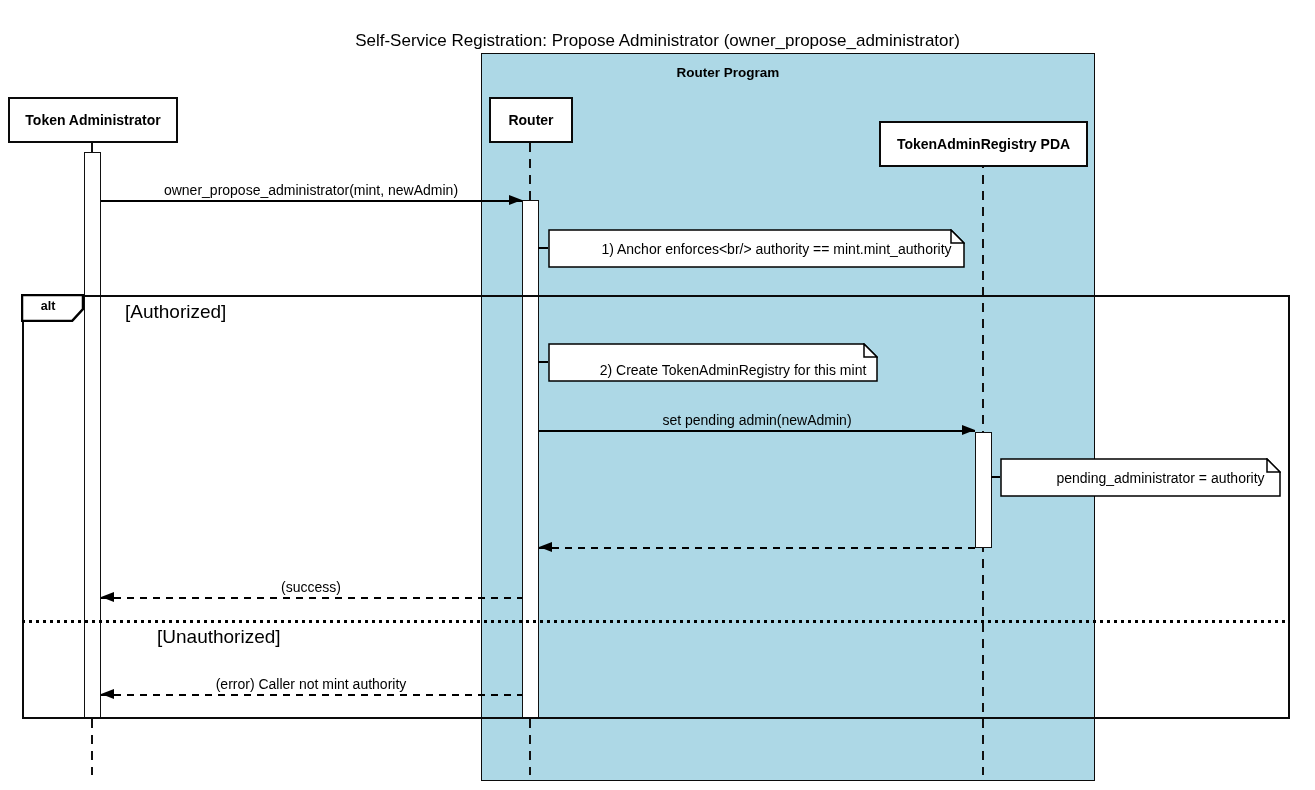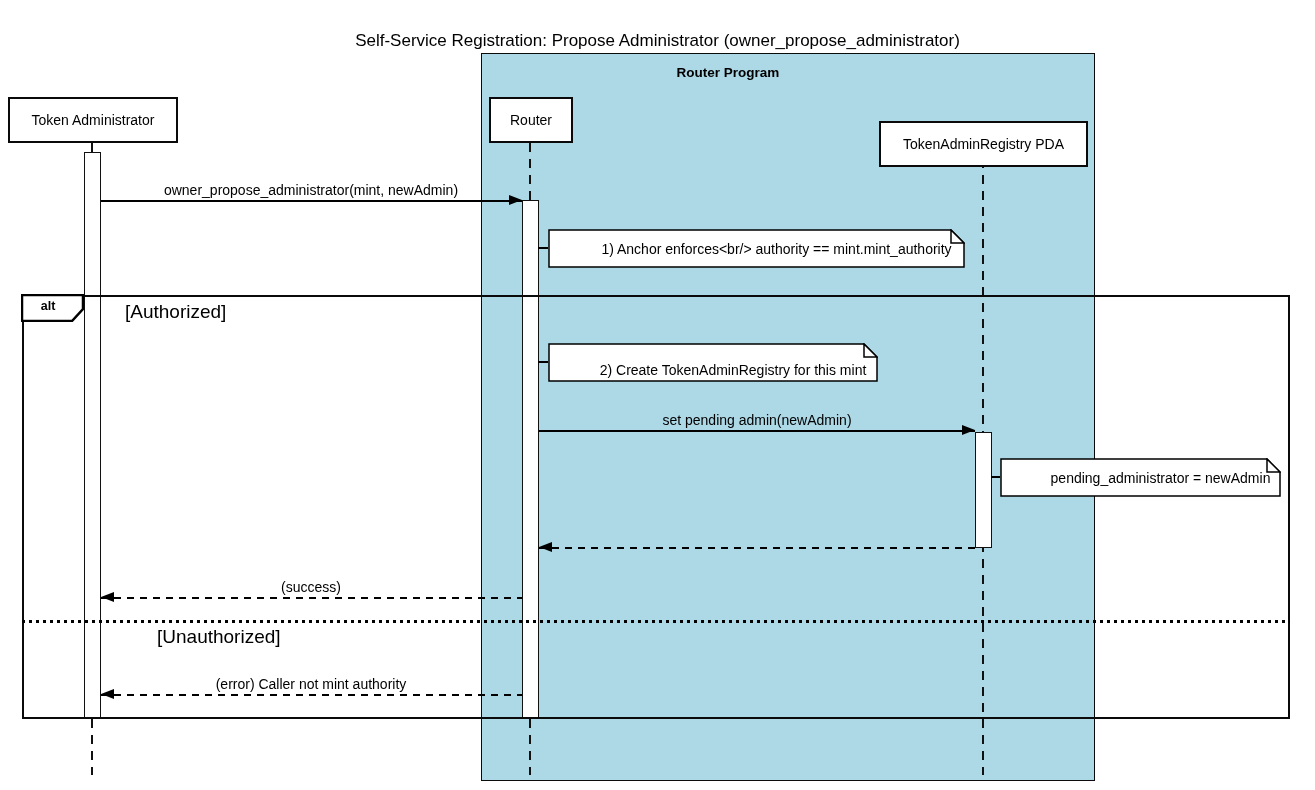--- a/index.html
+++ b/index.html
@@ -37,20 +37,21 @@
     z-index: 2;
   }
 
   .participant {
     top: 97px; height: 46px;
     background: #ffffff;
     border: 2px solid #0a0a0a;
     display: flex; align-items: center; justify-content: center;
     font-size: 14px;
     z-index: 4;
+    font-weight: bold;
   }
   .p-token-admin { left: 8px;   width: 170px; }
   .p-router      { left: 489px; width: 84px;  }
   .p-pda         { left: 879px; width: 209px; margin-top: 24px; }
 
   .lifeline {
     width: 2px; top: 143px; height: 632px;
     background: repeating-linear-gradient(to bottom, #111 0 9px, transparent 9px 16px);
     z-index: 2;
   }
@@ -182,21 +183,21 @@
 
   <div class="abs msg-label" style="left:557px; top:412px;">set pending admin(newAdmin)</div>
   <div class="abs msg-line-solid" style="left:539px; top:430px; width:436px;"></div>
   <div class="abs arrow-right" style="left:962px; top:425px;"></div>
 
   <div class="abs note-tick" style="left:991px; top:476px; width:9px;"></div>
   <svg class="abs note-svg" style="left:1000px; top:458px;" width="281" height="39" viewBox="0 0 281 39">
     <polygon points="1,1 267,1 280,14 280,38 1,38" fill="#ffffff" stroke="#000" stroke-width="1.5"></polygon>
     <polygon points="267,1 280,14 267,14" fill="#ffffff" stroke="#000" stroke-width="1.5"></polygon>
   </svg>
-  <div class="abs note-text" style="left:1000px; top:458px; width:281px; height:39px;">pending_administrator = newAdmin</div>
+  <div class="abs note-text" style="left:1000px; top:458px; width:281px; height:39px;">pending_administrator = authority</div>
 
   <div class="abs msg-line-dashed" style="left:539px; top:547px; width:436px;"></div>
   <div class="abs arrow-left" style="left:539px; top:542px;"></div>
 
   <div class="abs msg-label" style="left:111px; top:579px;">(success)</div>
   <div class="abs msg-line-dashed" style="left:101px; top:597px; width:421px;"></div>
   <div class="abs arrow-left" style="left:101px; top:592px;"></div>
 
   <div class="abs alt-divider"></div>
   <div class="abs branch-label bl-unauthorized">[Unauthorized]</div>

